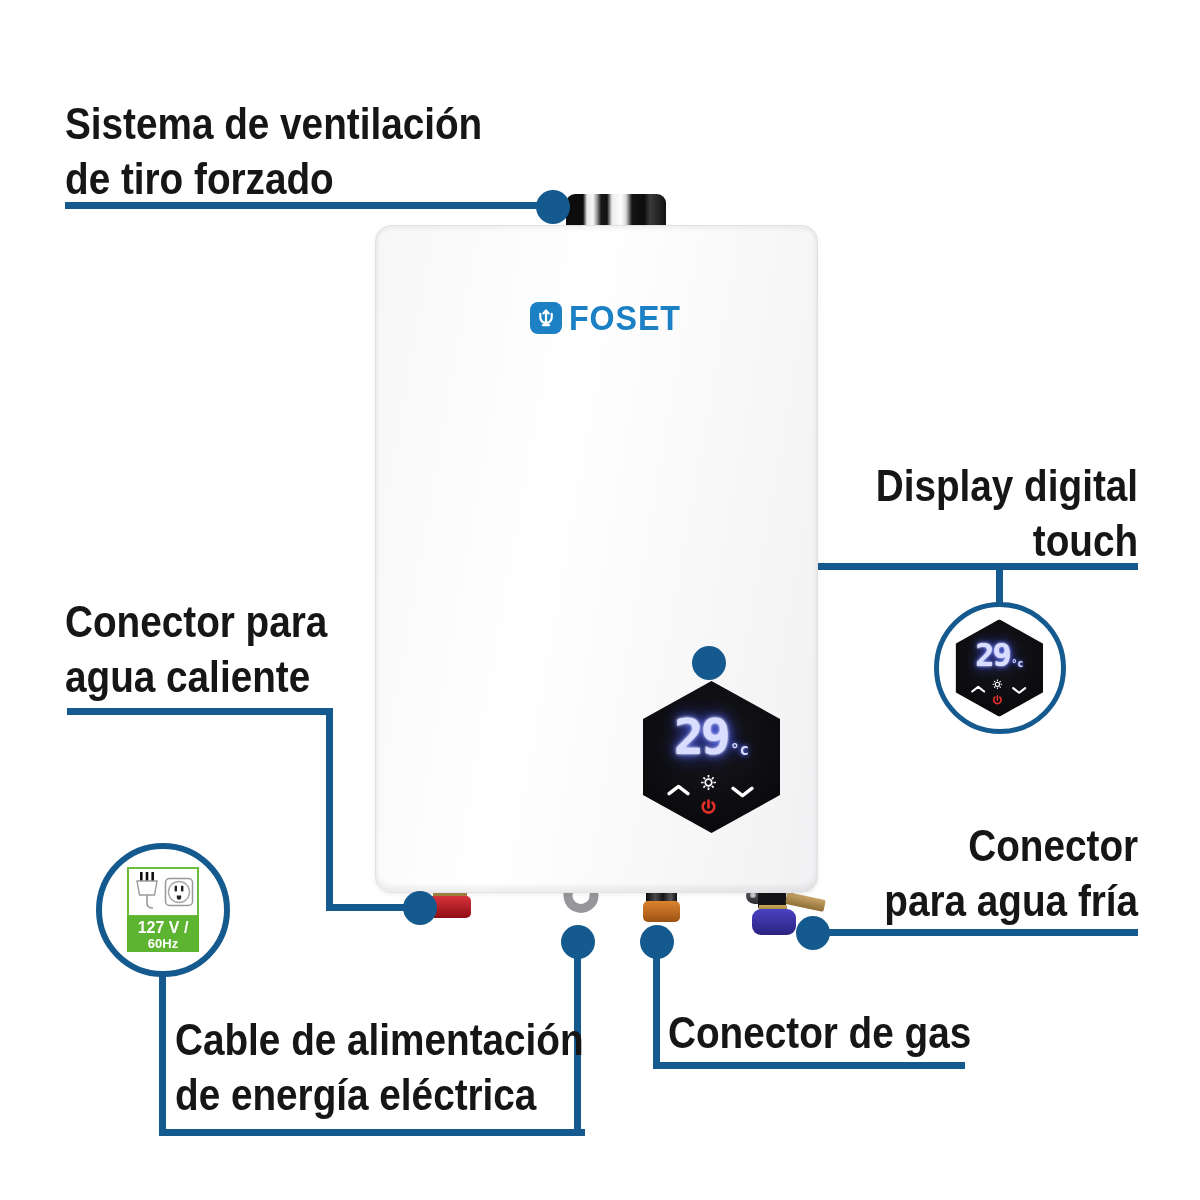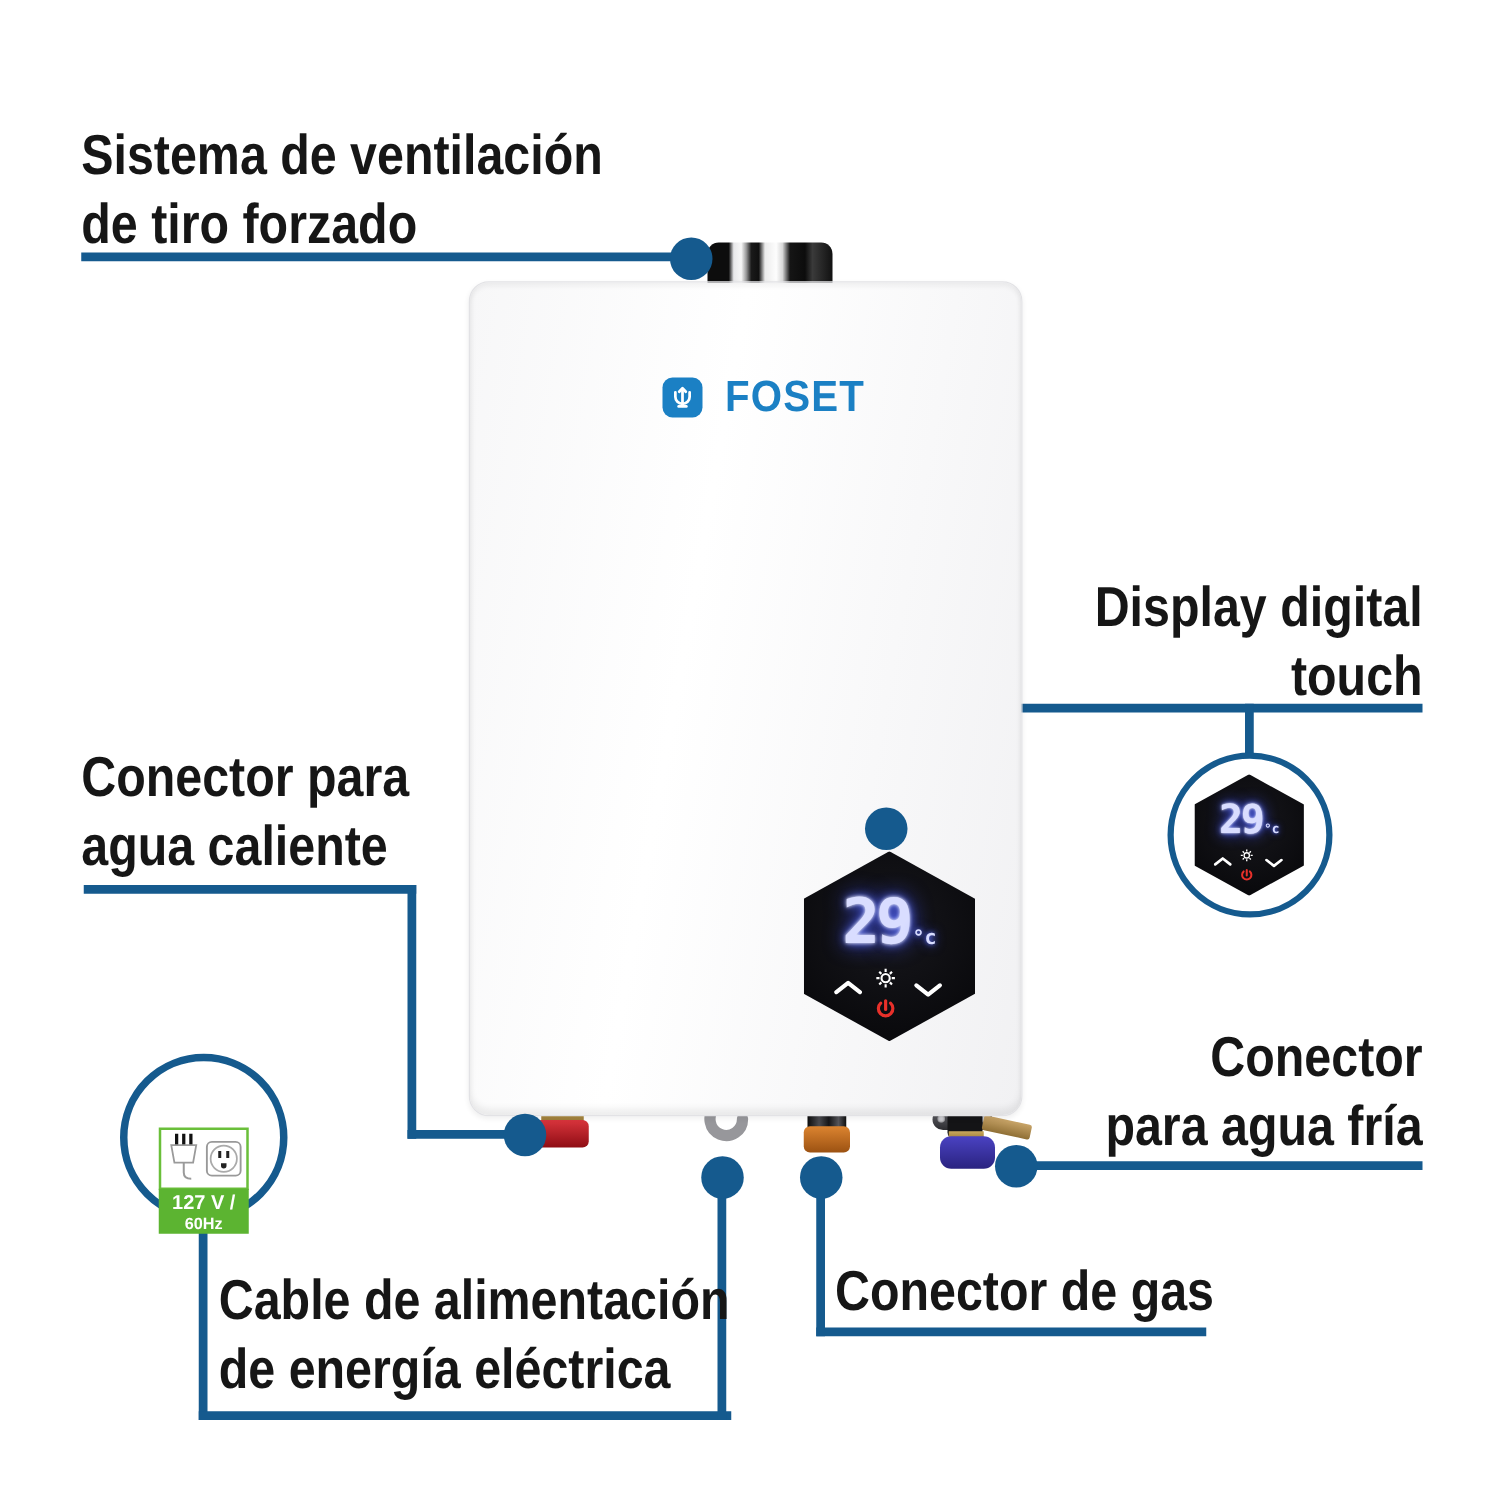--- a/index.html
+++ b/index.html
@@ -20,21 +20,21 @@
   .vent-pipe{position:absolute;left:566px;top:194px;width:100px;height:36px;
     border-radius:9px 9px 0 0;
     background:linear-gradient(90deg,#0d0d0d 0%,#0d0d0d 17%,#e8e8ea 21%,#f7f7f7 27%,#9a9a9a 31%,
                #1a1a1a 35%,#101010 41%,#ececec 46%,#fdfdfd 55%,#d8d8d8 60%,
                #151515 66%,#0c0c0c 78%,#3a3a3a 84%,#111 100%);}
   .heater{position:absolute;left:375px;top:225px;width:443px;height:668px;border-radius:16px;
     background:linear-gradient(100deg,#f7f7f8 0%,#ffffff 40%,#f1f1f3 100%);
     border:1px solid #e2e2e5;box-sizing:border-box;
     box-shadow:inset 0 3px 4px rgba(0,0,0,.05), inset 0 -5px 6px rgba(0,0,0,.07), 0 2px 4px rgba(0,0,0,.06);
     z-index:2;}
-  .brand{position:absolute;left:530px;top:298px;display:flex;align-items:center;gap:18px;z-index:3;}
+  .brand{position:absolute;left:530px;top:298px;display:flex;align-items:center;gap:7px;z-index:3;}
   .brand-box{width:32px;height:32px;border-radius:8px;background:#1b80c4;display:flex;
              align-items:center;justify-content:center;}
   .brand-txt{color:#1b80c4;font-weight:bold;font-size:35px;letter-spacing:1px;
              transform:scaleX(0.92);transform-origin:0 50%;}
 
   
   .hex{position:absolute;width:137px;height:152px;
        clip-path:polygon(50% 0,100% 25%,100% 75%,50% 100%,0 75%,0 25%);
        background:radial-gradient(circle at 50% 40%, #17171c 0%, #0a0a0d 75%);}
   .hex-temp{position:absolute;left:0;right:0;top:32px;display:flex;align-items:flex-end;
@@ -58,21 +58,21 @@
   .hot-nut{background:linear-gradient(180deg,#d8343c,#8f0d14);border-radius:5px;}
   .gas-cap{background:linear-gradient(90deg,#0c0c0c,#4a4a4e 30%,#161618 55%,#55555a 80%,#0e0e0e);border-radius:4px 4px 0 0;}
   .gas-nut{background:linear-gradient(180deg,#dc8430,#9c5212);border-radius:5px;}
   .cold-flange{background:linear-gradient(180deg,#6a6a70,#2c2c30);border-radius:9px;}
   .cold-body{background:#141416;border-radius:6px;}
   .cold-lever{background:linear-gradient(180deg,#c8a468,#8f6f35);border-radius:2px;transform:rotate(12deg);}
   .cold-nut{background:linear-gradient(180deg,#4a42c2,#2a2380);border-radius:9px;}
   .screw{position:absolute;width:6px;height:6px;border-radius:50%;background:#cfcfd4;box-shadow:inset 0 0 2px #555;}
 
   
-  .badge{position:absolute;left:25px;top:18px;width:72px;height:65px;margin-top:35px;}
+  .badge{position:absolute;left:25px;top:18px;width:72px;height:65px;}
   .badge-top{position:absolute;left:0;top:0;width:72px;height:50px;background:#ffffff;
              border:2px solid #6abf3a;box-sizing:border-box;display:flex;align-items:center;
              justify-content:center;gap:3px;}
   .badge-green{position:absolute;left:0;top:49px;width:72px;height:36px;background:#5cb431;
              color:#ffffff;text-align:center;font-weight:bold;}
   .badge-v{font-size:16px;line-height:19px;padding-top:2px;}
   .badge-f{font-size:13px;line-height:14px;}
 </style>
 </head>
 <body>

